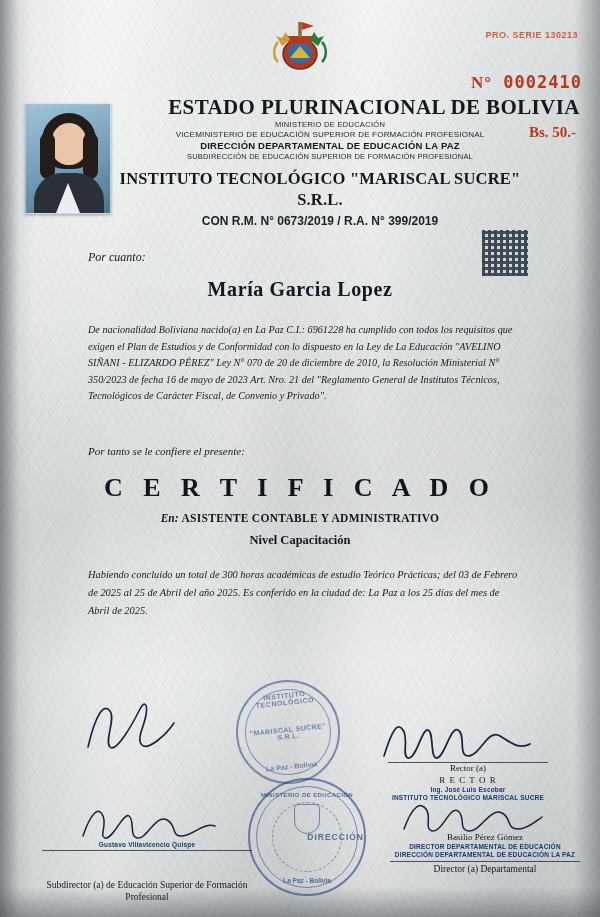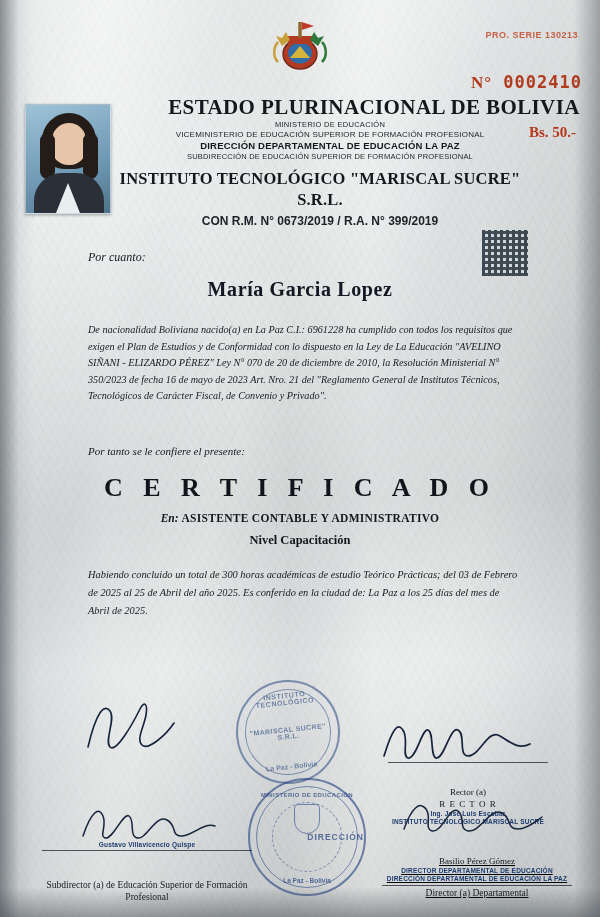--- a/index.html
+++ b/index.html
@@ -270,21 +270,21 @@
   .sig-block { position: absolute; text-align: center; }
   .sig-line {
     border-bottom: 1px solid rgba(30,35,45,.75);
     height: 1px;
   }
   .sig-label { font-size: 9.5px; color: #12171d; margin-top: 2px; font-family: "Liberation Serif", serif; }
   .sig-sub {
     font-size: 6.5px; color: #1b3a6b; line-height: 1.25; margin-top: 1px;
     font-weight: bold; letter-spacing: .2px;
   }
-  .sig-name { font-size: 9px; color: #12171d; font-family: "Liberation Serif", serif; margin-top: 24px; }
+  .sig-name { font-size: 9px; color: #12171d; font-family: "Liberation Serif", serif; }
   .ink { position: absolute; pointer-events: none; }
 </style>
 </head>
 <body>
 
 <div id="cert">
 
   <div class="guilloche"></div>
   <div class="sheen"></div>
   <div class="sheen2"></div>
@@ -383,21 +383,21 @@
   </svg>
   <div class="sig-block" style="left:42px; top:840px; width:210px;">
     <div class="sig-sub" style="color:#1b3a6b; margin-bottom:1px;">Gustavo Villavicencio Quispe</div>
     <div class="sig-line"></div>
     <div class="sig-label" style="line-height:1.3;margin-top:28px;">Subdirector (a) de Educación Superior de Formación Profesional</div>
   </div>
 
   <svg class="ink" style="left:398px; top:795px; width:150px; height:44px;" viewBox="0 0 150 44">
     <path d="M6 34 C14 12, 22 6, 28 14 C34 22, 26 34, 34 36 C44 38, 52 10, 60 16 C68 22, 60 34, 70 36 C82 38, 92 12, 104 18 C114 23, 108 34, 120 34 C130 34, 138 26, 144 22" stroke="#16233a" stroke-width="1.5" fill="none" stroke-linecap="round"></path>
   </svg>
-  <div class="sig-block" style="left:382px; top:832px; width:190px;text-decoration:underline;">
+  <div class="sig-block" style="left:390px; top:832px; width:190px;">
     <div class="sig-name">Basilio Pérez Gómez</div>
     <div class="sig-sub" style="white-space:pre-line;">DIRECTOR DEPARTAMENTAL DE EDUCACIÓN
 DIRECCIÓN DEPARTAMENTAL DE EDUCACIÓN LA PAZ</div>
     <div class="sig-line" style="margin-top:2px;"></div>
     <div class="sig-label">Director (a) Departamental</div>
   </div>
 
   <div class="edge-left"></div>
   <div class="edge-right"></div>
   <div class="edge-bottom"></div>

